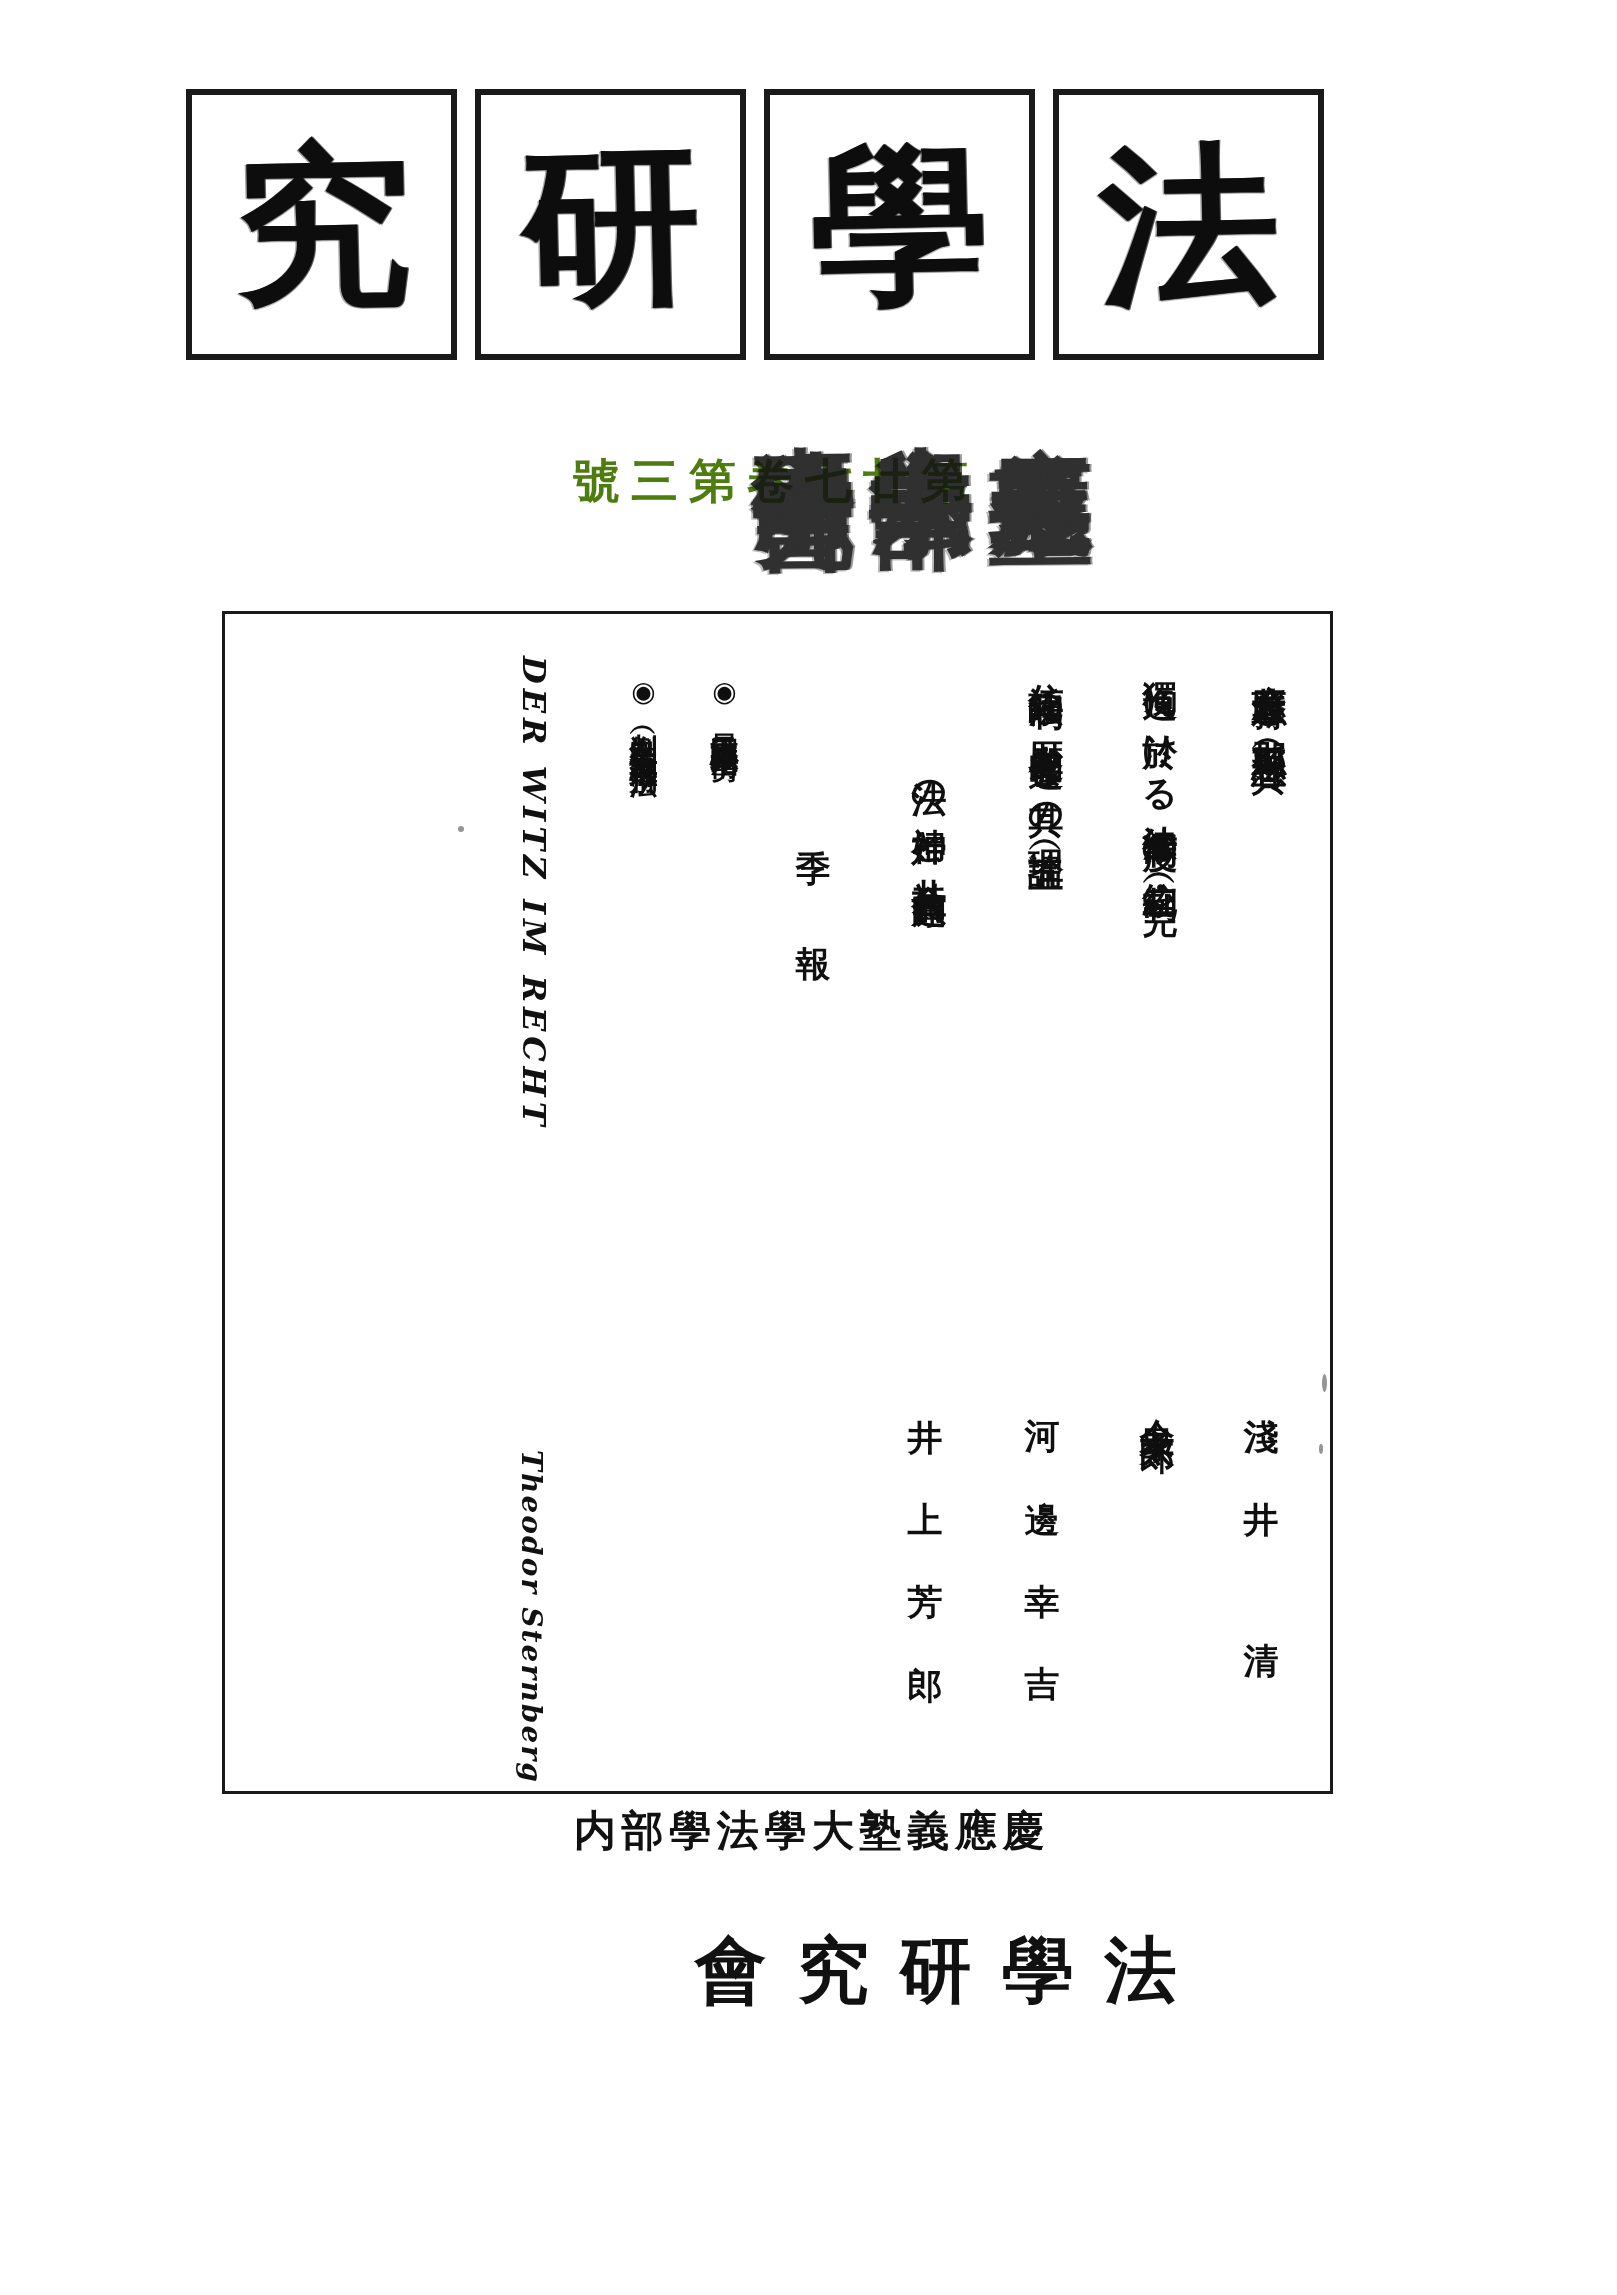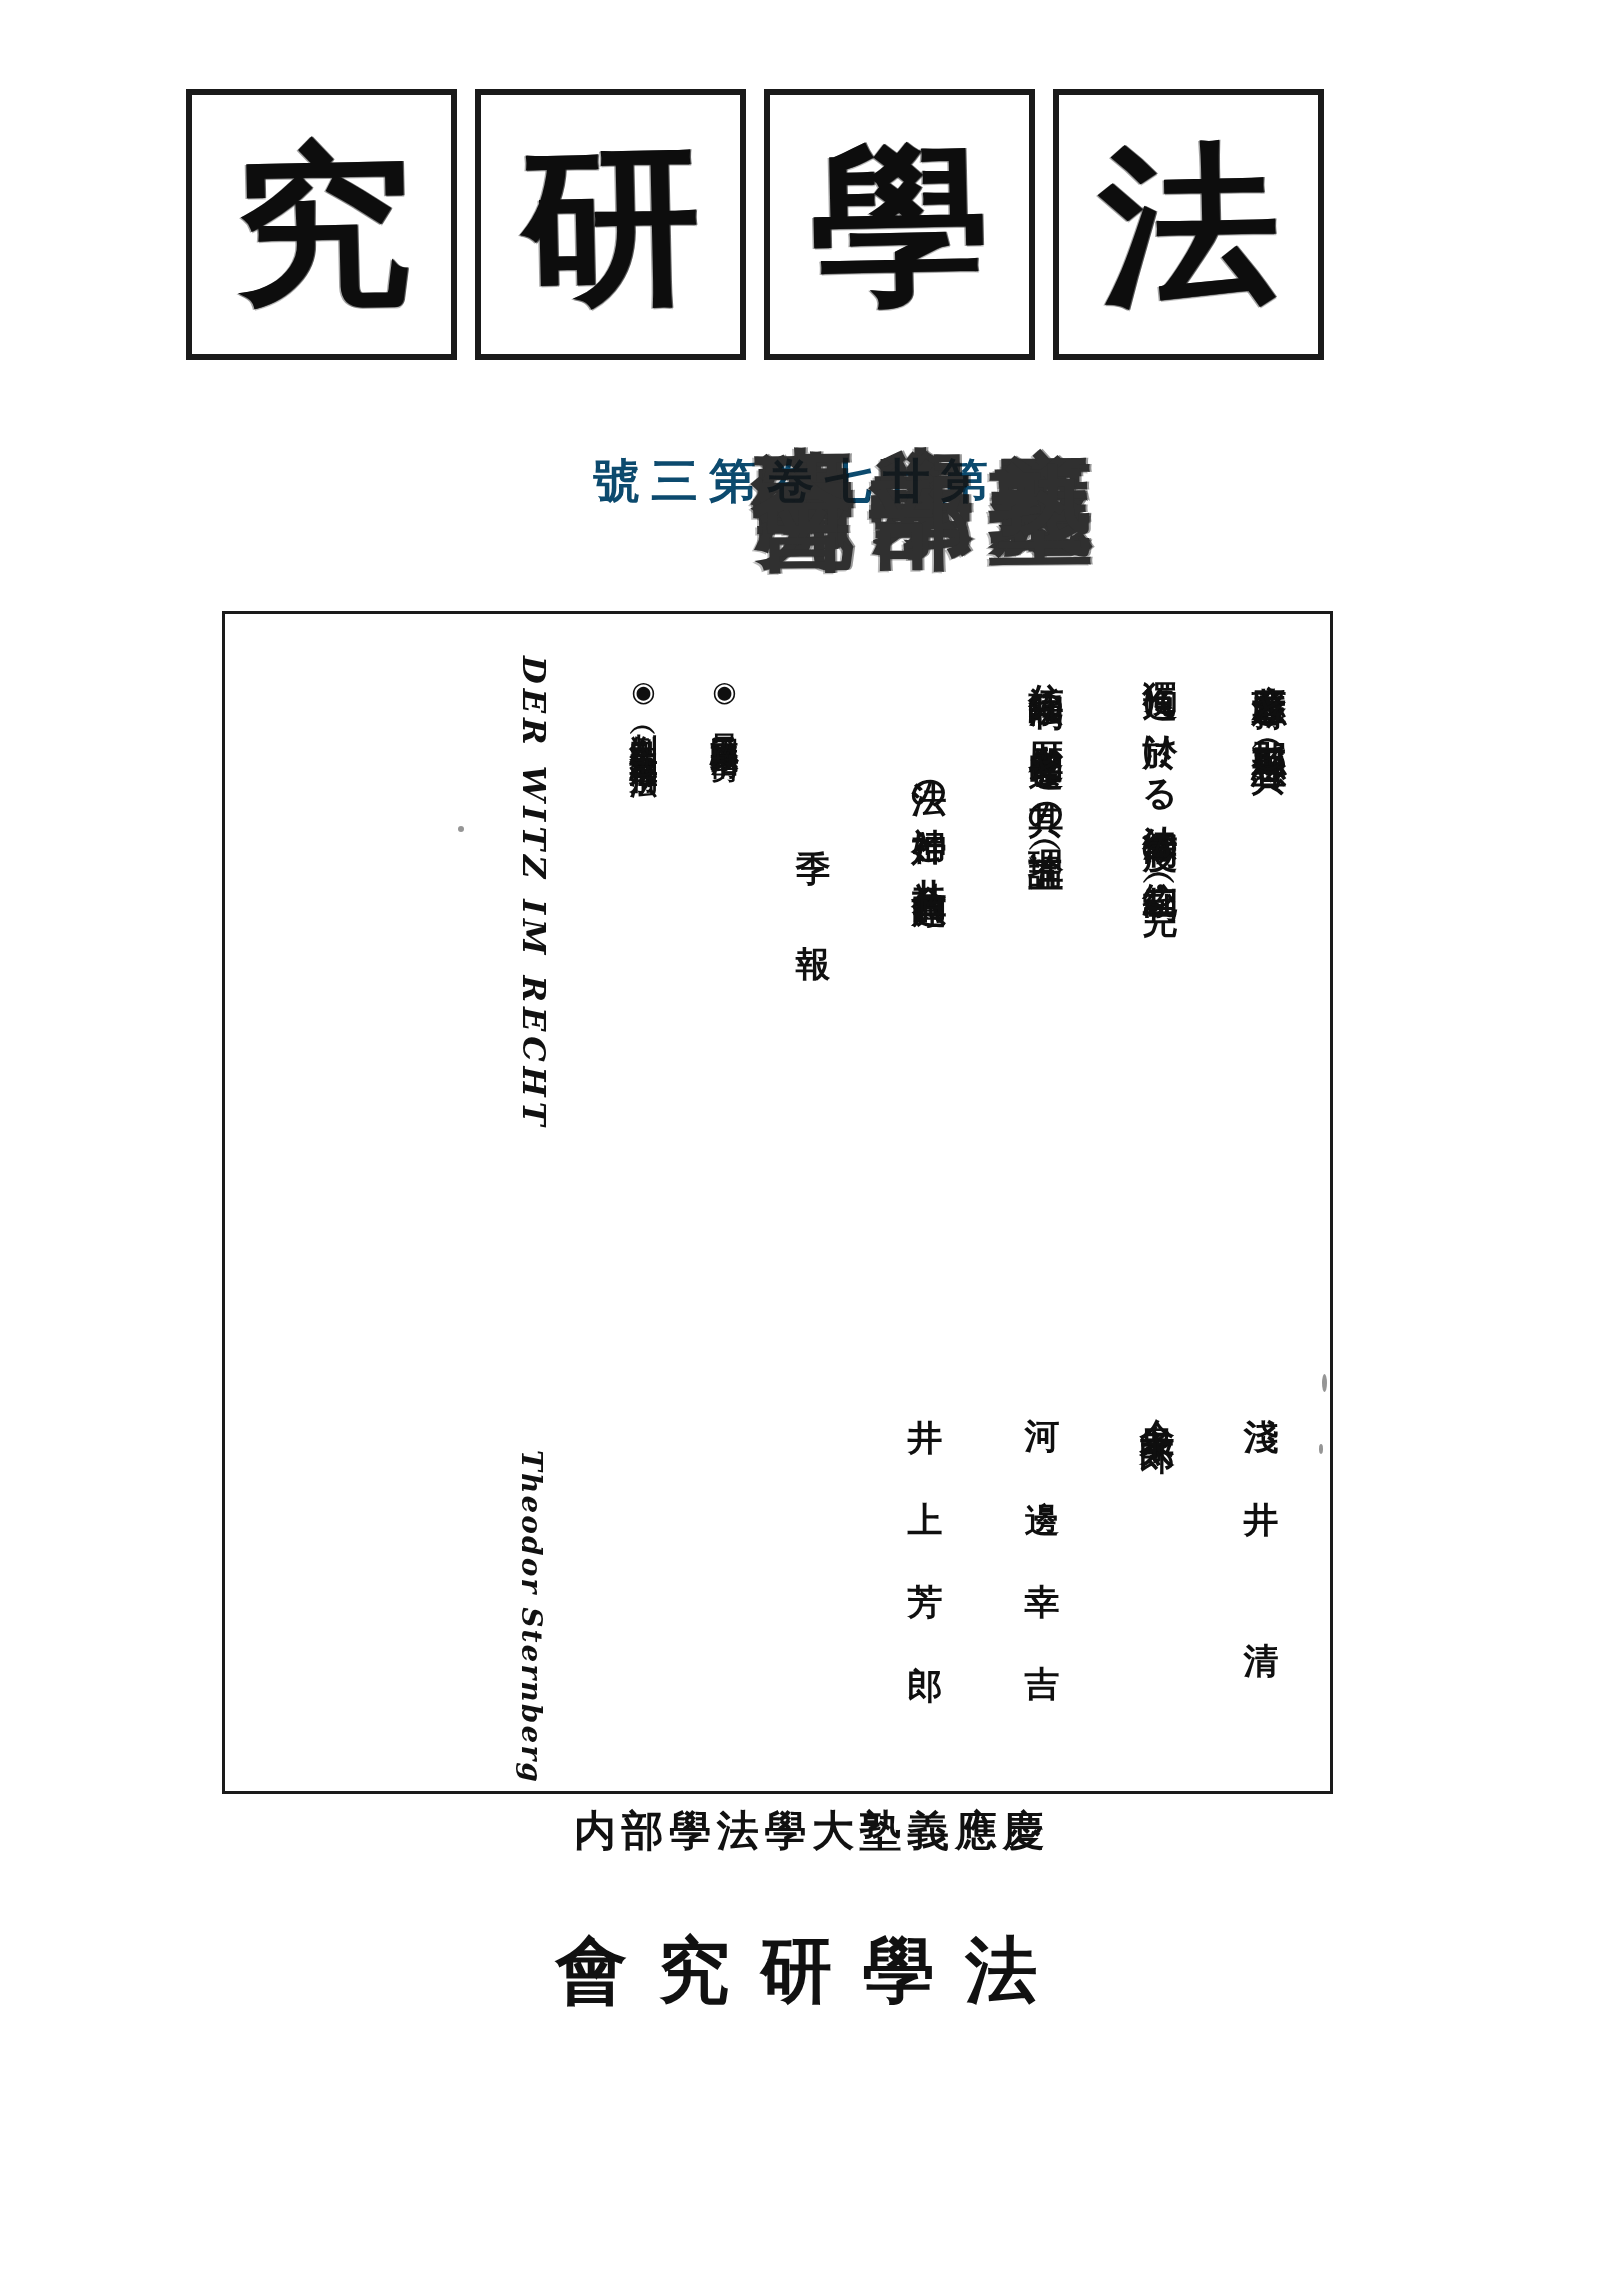--- a/index.html
+++ b/index.html
@@ -48,27 +48,27 @@
     text-shadow:
        1.4px 0px 0 rgba(0,0,0,0.55),
       -1.4px 0.7px 0 rgba(0,0,0,0.35),
        0.7px 1.4px 0 rgba(0,0,0,0.25);
   }
 
   
   #issue-line {
     position: absolute;
     top: 450px;
-    left: 428px;
+    left: 408px;
     width: 736px;
     text-align: center;
     font-size: 47px;
     font-weight: 700;
     letter-spacing: 11px;
-    color: #0c4a6e;
+    color: #4d7c0f;
     direction: rtl;
     unicode-bidi: bidi-override;
   }
 
   
   #overprint {
     position: absolute;
     top: 361px;
     left: 541px;
     width: 555px;
@@ -179,21 +179,20 @@
     font-weight: 700;
     letter-spacing: 5.6px;
     direction: rtl;
     unicode-bidi: bidi-override;
   }
   #footer-name {
     position: absolute;
     top: 1923px;
     left: 416px;
     width: 791px;
-    text-align: center;
     font-size: 72px;
     font-weight: 700;
     letter-spacing: 30.5px;
     direction: rtl;
     unicode-bidi: bidi-override;
   }
 
   
   .speck {
     position: absolute;

